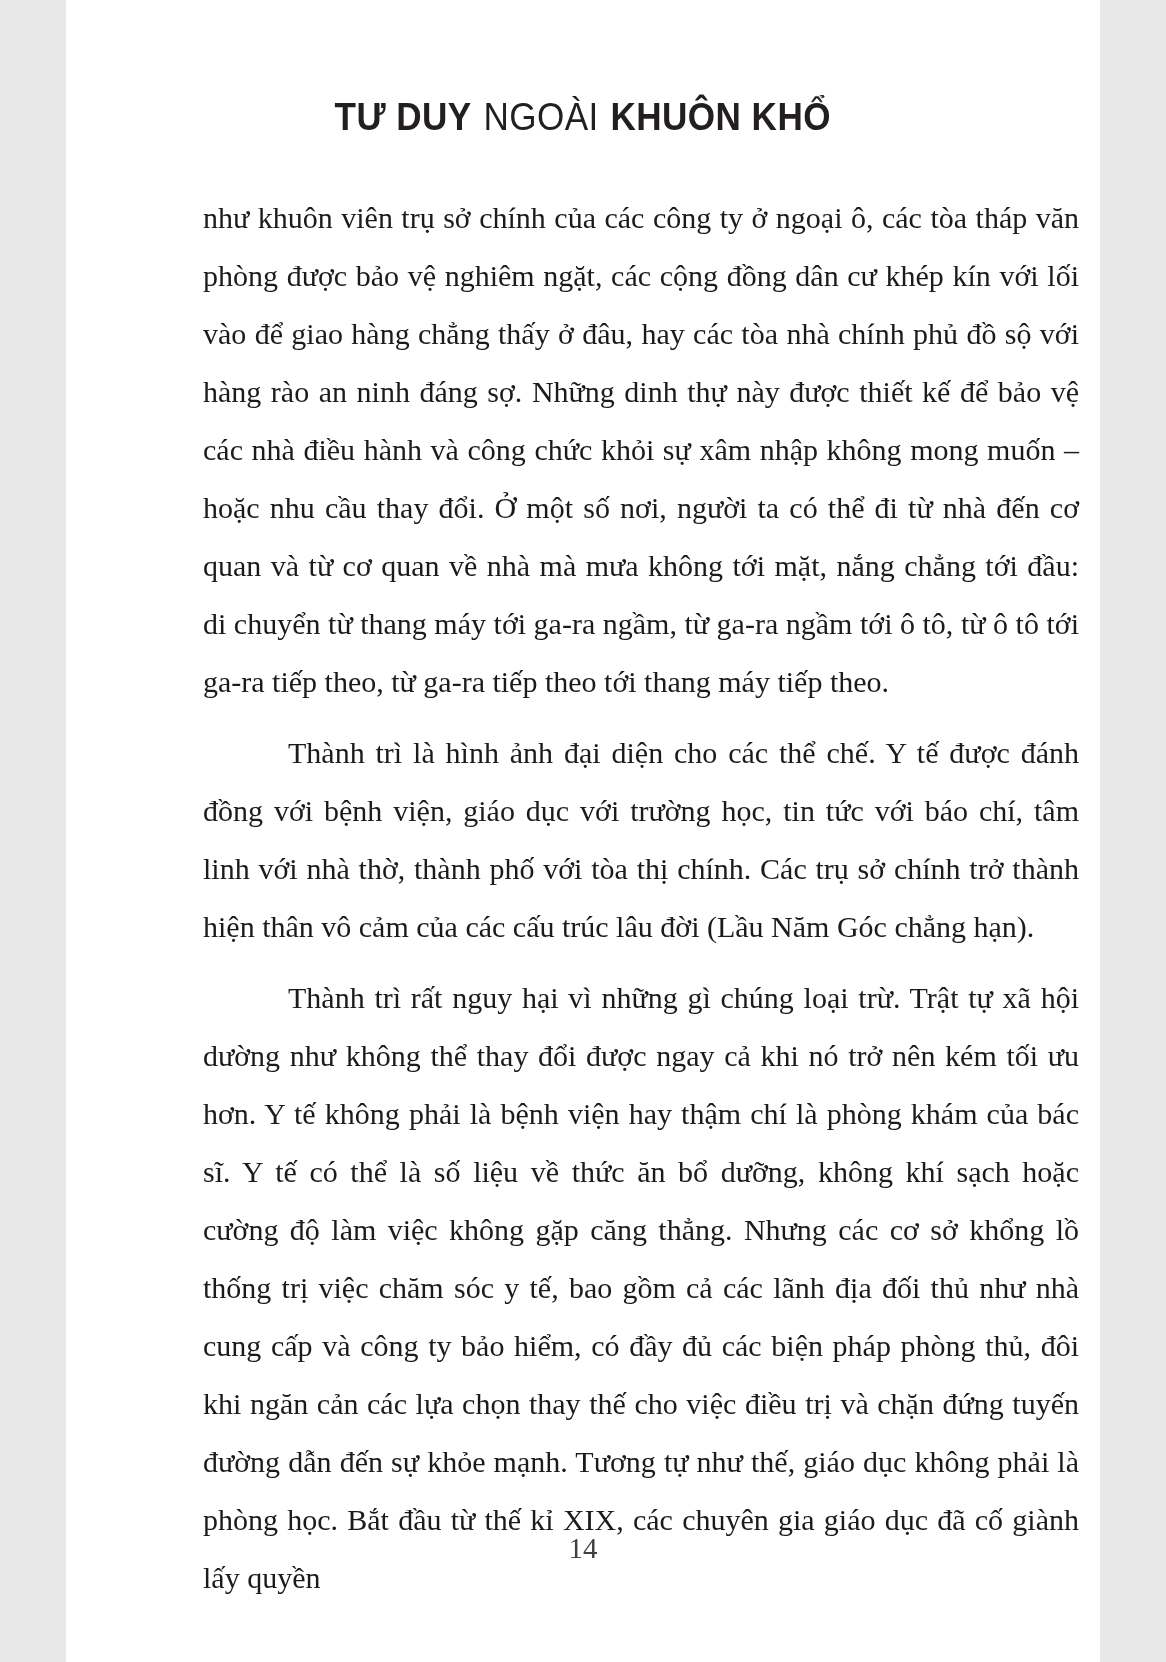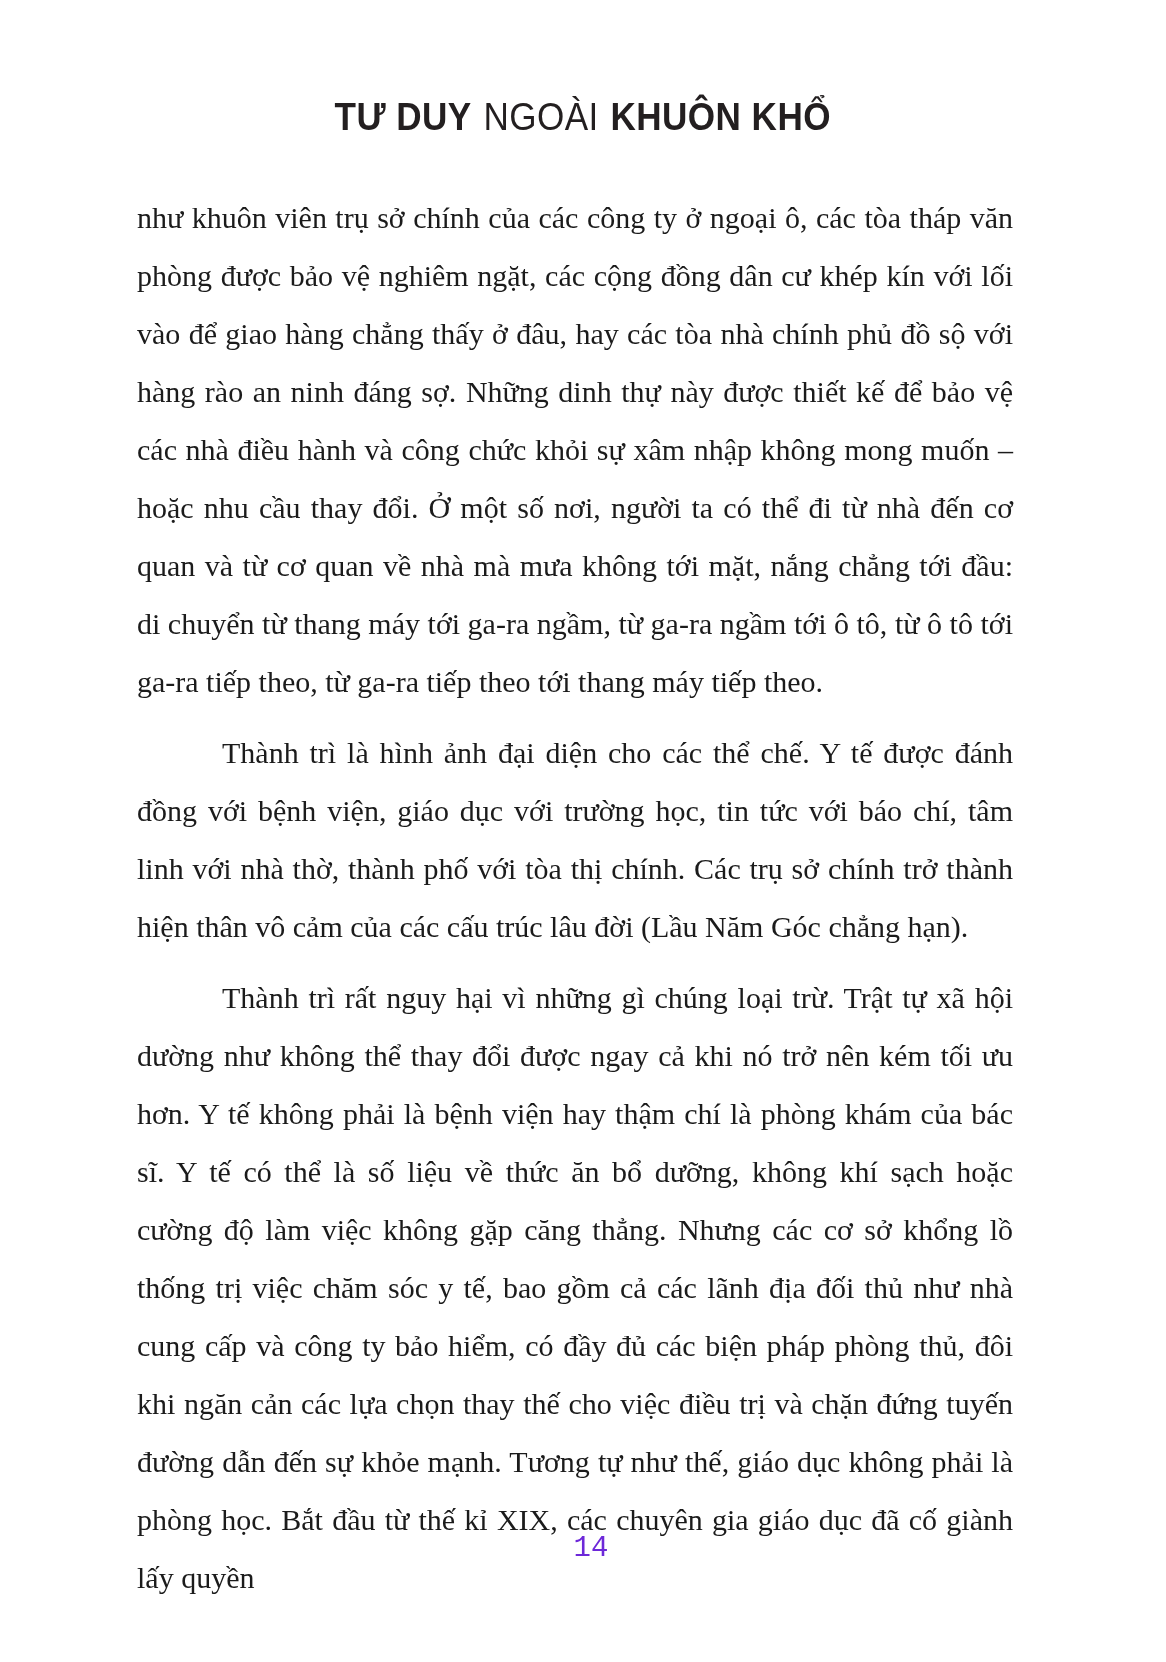--- a/index.html
+++ b/index.html
@@ -2,21 +2,21 @@
 <html><head>
 <meta charset="utf-8">
 <style>
   html, body {
     margin: 0;
     padding: 0;
     background: #e8e8e8;
   }
   .page {
     position: relative;
-    width: 1166px;
+    width: 1034px;
     height: 1662px;
     background: #ffffff;
     margin: 0 auto;
     overflow: hidden;
     color: #1b1b1b;
   }
   .title-row {
     position: absolute;
     top: 96px;
     left: 0;
@@ -56,24 +56,23 @@
   .body-text p + p {
     margin-top: 13px;
     text-indent: 85px;
   }
   .page-number {
     position: absolute;
     top: 1532px;
     left: 0;
     width: 100%;
     text-align: center;
-    font-family: Liberation Mono, monospace;
+    font-family: Liberation Serif, serif;
     font-size: 29px;
-    color: #6d28d9;
-    margin-left: 8px;
+    color: #404040;
   }
 </style>
 </head>
 <body>
 
 <div class="page">
 
   <div class="title-row">
     <div class="title">
       <span class="bold">TƯ DUY</span>

